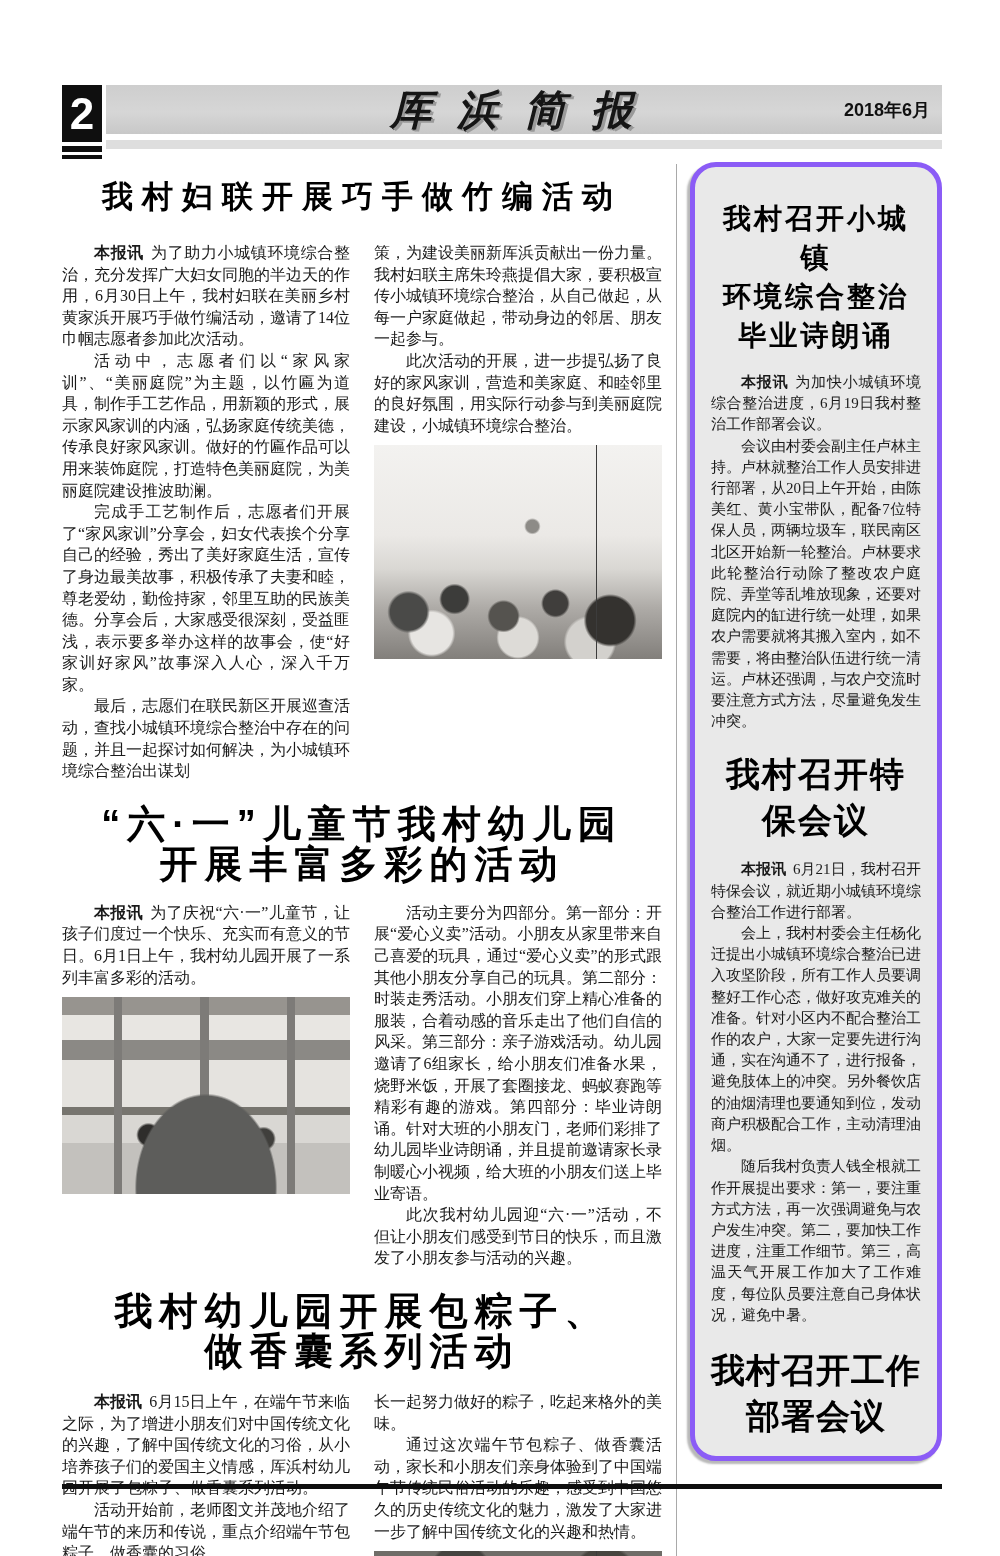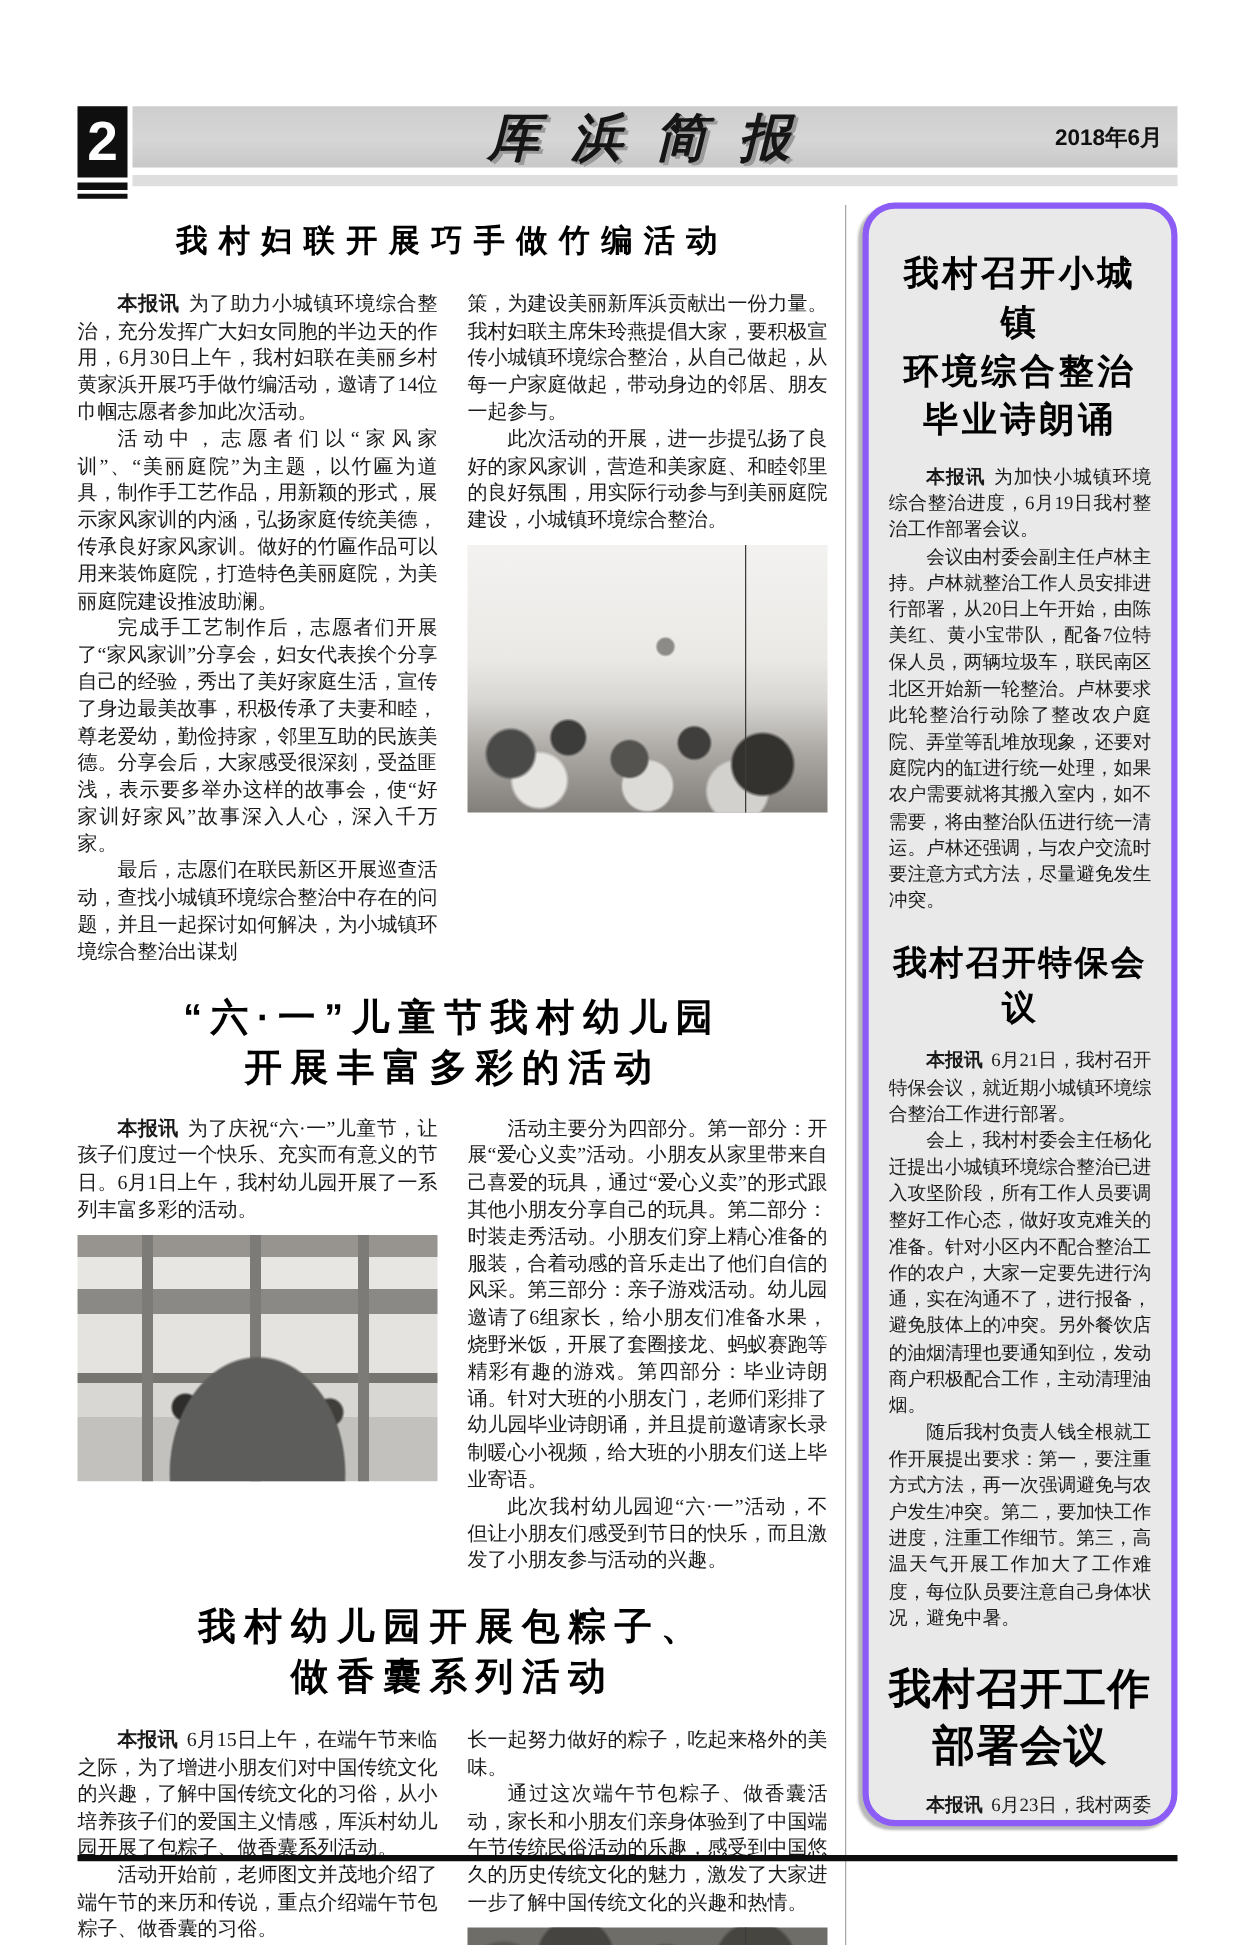--- a/index.html
+++ b/index.html
@@ -22,22 +22,22 @@
         font-family:"Liberation Sans","DejaVu Sans",sans-serif;font-weight:bold;font-size:18px;color:#101010;}
   .mast-underbar{height:9px;background:#dedede;margin-top:6px;}
   
   .content{position:absolute;left:62px;top:162px;right:58px;display:flex;}
   .main{width:600px;}
   .vrule{width:1px;background:#a9a9a9;margin:2px 13px 0 14px;}
   .sidebar{flex:1;}
   
   article h1{margin:0;text-align:center;font-family:"Liberation Sans","DejaVu Sans",sans-serif;
         font-weight:900;color:#000;}
-  .a1 h1{font-size:25px;letter-spacing:9px;margin:14px 0 24px;}
-  .a2 h1,.a3 h1{font-size:30px;line-height:40px;letter-spacing:7px;}
+  .a1 h1{font-size:31px;letter-spacing:9px;margin:14px 0 24px;}
+  .a2 h1,.a3 h1{font-size:38px;line-height:40px;letter-spacing:7px;}
   .a2 h1{margin:22px 0 18px;}
   .a3 h1{margin:22px 0 20px;}
   .cols{display:flex;gap:24px;}
   .col{width:288px;}
   .main p{margin:0;font-size:16px;line-height:21.6px;text-align:justify;text-indent:2em;}
   p.cont{text-indent:0;}
   .byline{font-family:"Liberation Sans","DejaVu Sans",sans-serif;font-weight:bold;margin-right:.45em;font-style:normal;}
   
   .photo{position:relative;width:288px;margin-top:9px;}
   .photo1{height:214px;background:
@@ -72,21 +72,21 @@
       radial-gradient(circle at 65% 58%, #eceae6 0 5%, transparent 6%),
       radial-gradient(circle at 80% 55%, #34332f 0 4%, transparent 5%),
       linear-gradient(180deg,#6f6d68 0 40%,#908e89 40% 55%,#c9c7c3 55% 78%,#b3b1ad 78% 100%);}
   .photo1::after,.photo3::after{content:"";position:absolute;top:0;bottom:0;left:77%;width:1px;background:#3c3c3c;}
   
   .sidebox{box-sizing:border-box;height:1299px;background:#e9e9e9;border:5px solid #8b5cf6;
         border-radius:26px;box-shadow:-3px 3px 2px #b8b8b8;padding:16px 16px 0;overflow:hidden;}
   .sidebox h2{margin:0;text-align:center;font-family:"Liberation Sans","DejaVu Sans",sans-serif;
         font-weight:900;color:#000;}
   .s1t{font-size:28px;line-height:39px;letter-spacing:3px;margin:16px 0 16px !important;}
-  .s2t{font-size:27px;letter-spacing:2px;margin:20px 0 14px !important;}
+  .s2t{font-size:34px;letter-spacing:2px;margin:20px 0 14px !important;}
   .s3t{font-size:34px;letter-spacing:1px;margin:22px 0 14px !important;}
   .sidebox p{margin:0;font-size:15px;line-height:21.2px;text-align:justify;text-indent:2em;}
   
   .bottom-rule{position:absolute;left:62px;right:58px;top:1484px;height:5px;background:#0e0e0e;}
 </style>
 </head>
 <body>
 
 <div class="page">
 

